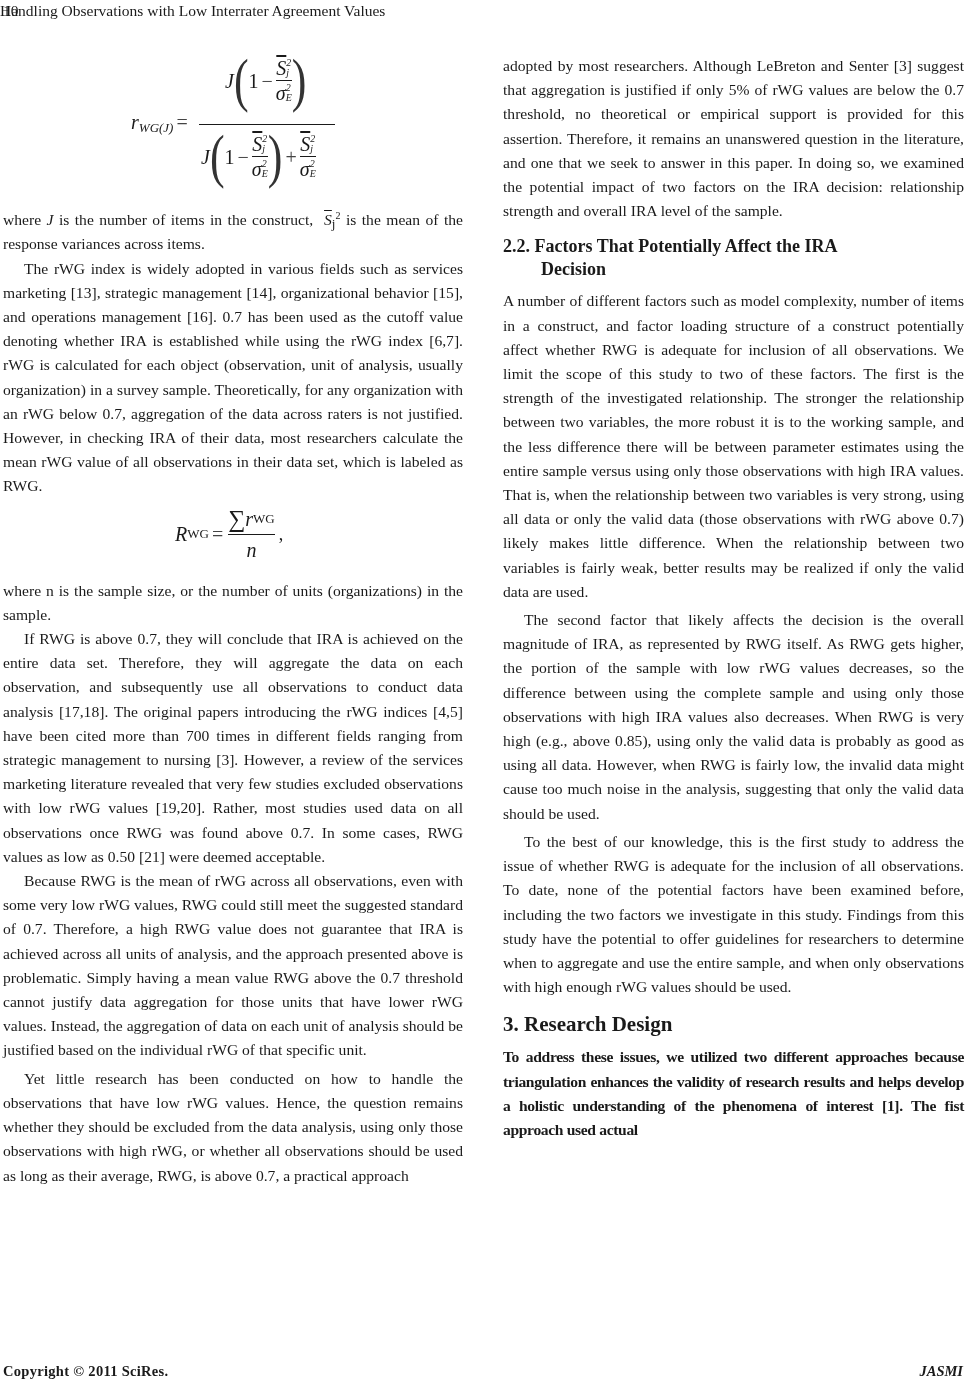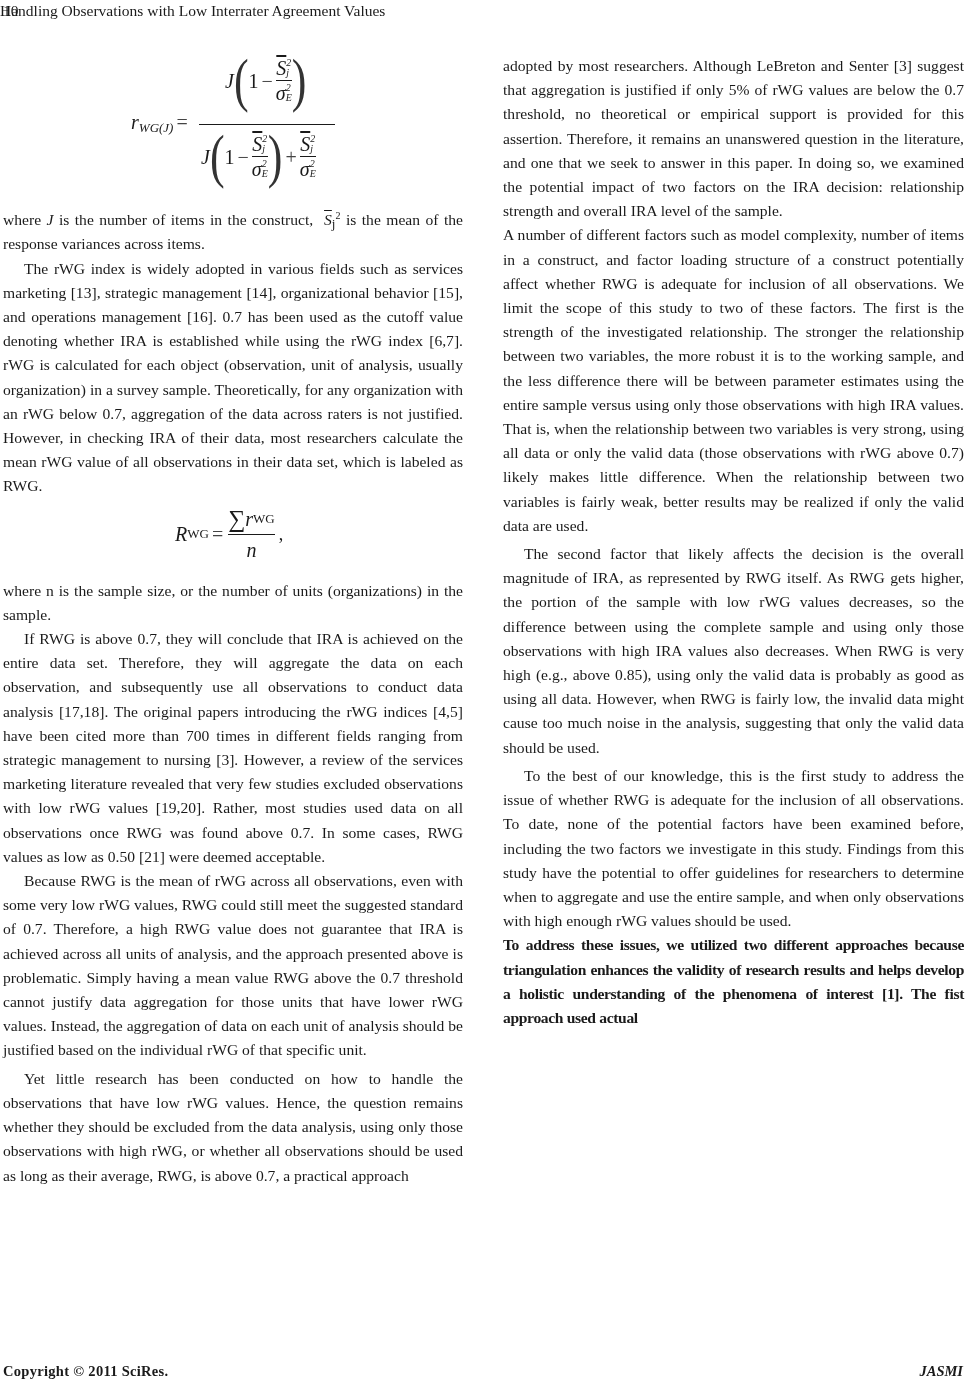--- a/index.html
+++ b/index.html
@@ -145,23 +145,28 @@
 
   <p class="noindent">where n is the sample size, or the number of units (organizations) in the sample.</p>
   <p class="indent">If RWG is above 0.7, they will conclude that IRA is achieved on the entire data set. Therefore, they will aggregate the data on each observation, and subsequently use all observations to conduct data analysis [17,18]. The original papers introducing the rWG indices [4,5] have been cited more than 700 times in different fields ranging from strategic management to nursing [3]. However, a review of the services marketing literature revealed that very few studies excluded observations with low rWG values [19,20]. Rather, most studies used data on all observations once RWG was found above 0.7. In some cases, RWG values as low as 0.50 [21] were deemed acceptable.</p>
   <p class="indent">Because RWG is the mean of rWG across all observations, even with some very low rWG values, RWG could still meet the suggested standard of 0.7. Therefore, a high RWG value does not guarantee that IRA is achieved across all units of analysis, and the approach presented above is problematic. Simply having a mean value RWG above the 0.7 threshold cannot justify data aggregation for those units that have lower rWG values. Instead, the aggregation of data on each unit of analysis should be justified based on the individual rWG of that specific unit.</p>
   <p class="indent" style="margin-top:4px;">Yet little research has been conducted on how to handle the observations that have low rWG values. Hence, the question remains whether they should be excluded from the data analysis, using only those observations with high rWG, or whether all observations should be used as long as their average, RWG, is above 0.7, a practical approach</p>
 </div>
 
 <div class="col col-right">
   <p class="noindent">adopted by most researchers. Although LeBreton and Senter [3] suggest that aggregation is justified if only 5% of rWG values are below the 0.7 threshold, no theoretical or empirical support is provided for this assertion. Therefore, it remains an unanswered question in the literature, and one that we seek to answer in this paper. In doing so, we examined the potential impact of two factors on the IRA decision: relationship strength and overall IRA level of the sample.</p>
 
+  <div class="h2">
+    <span>2.2.</span> <span>Factors That Potentially Affect the IRA</span>
+    <span class="hang">Decision</span>
+  </div>
 
   <p class="noindent">A number of different factors such as model complexity, number of items in a construct, and factor loading structure of a construct potentially affect whether RWG is adequate for inclusion of all observations. We limit the scope of this study to two of these factors. The first is the strength of the investigated relationship. The stronger the relationship between two variables, the more robust it is to the working sample, and the less difference there will be between parameter estimates using the entire sample versus using only those observations with high IRA values. That is, when the relationship between two variables is very strong, using all data or only the valid data (those observations with rWG above 0.7) likely makes little difference. When the relationship between two variables is fairly weak, better results may be realized if only the valid data are used.</p>
   <p class="indent" style="margin-top:4px;">The second factor that likely affects the decision is the overall magnitude of IRA, as represented by RWG itself. As RWG gets higher, the portion of the sample with low rWG values decreases, so the difference between using the complete sample and using only those observations with high IRA values also decreases. When RWG is very high (e.g., above 0.85), using only the valid data is probably as good as using all data. However, when RWG is fairly low, the invalid data might cause too much noise in the analysis, suggesting that only the valid data should be used.</p>
   <p class="indent" style="margin-top:4px;">To the best of our knowledge, this is the first study to address the issue of whether RWG is adequate for the inclusion of all observations. To date, none of the potential factors have been examined before, including the two factors we investigate in this study. Findings from this study have the potential to offer guidelines for researchers to determine when to aggregate and use the entire sample, and when only observations with high enough rWG values should be used.</p>
 
+  <div class="h1">3. Research Design</div>
 
   <p class="noindent tight">To address these issues, we utilized two different approaches because triangulation enhances the validity of research results and helps develop a holistic understanding of the phenomena of interest [1]. The fist approach used actual</p>
 </div>
 
 <div class="footer-left">Copyright © 2011 SciRes.</div>
 <div class="footer-right">JASMI</div>
 
 </body></html>

